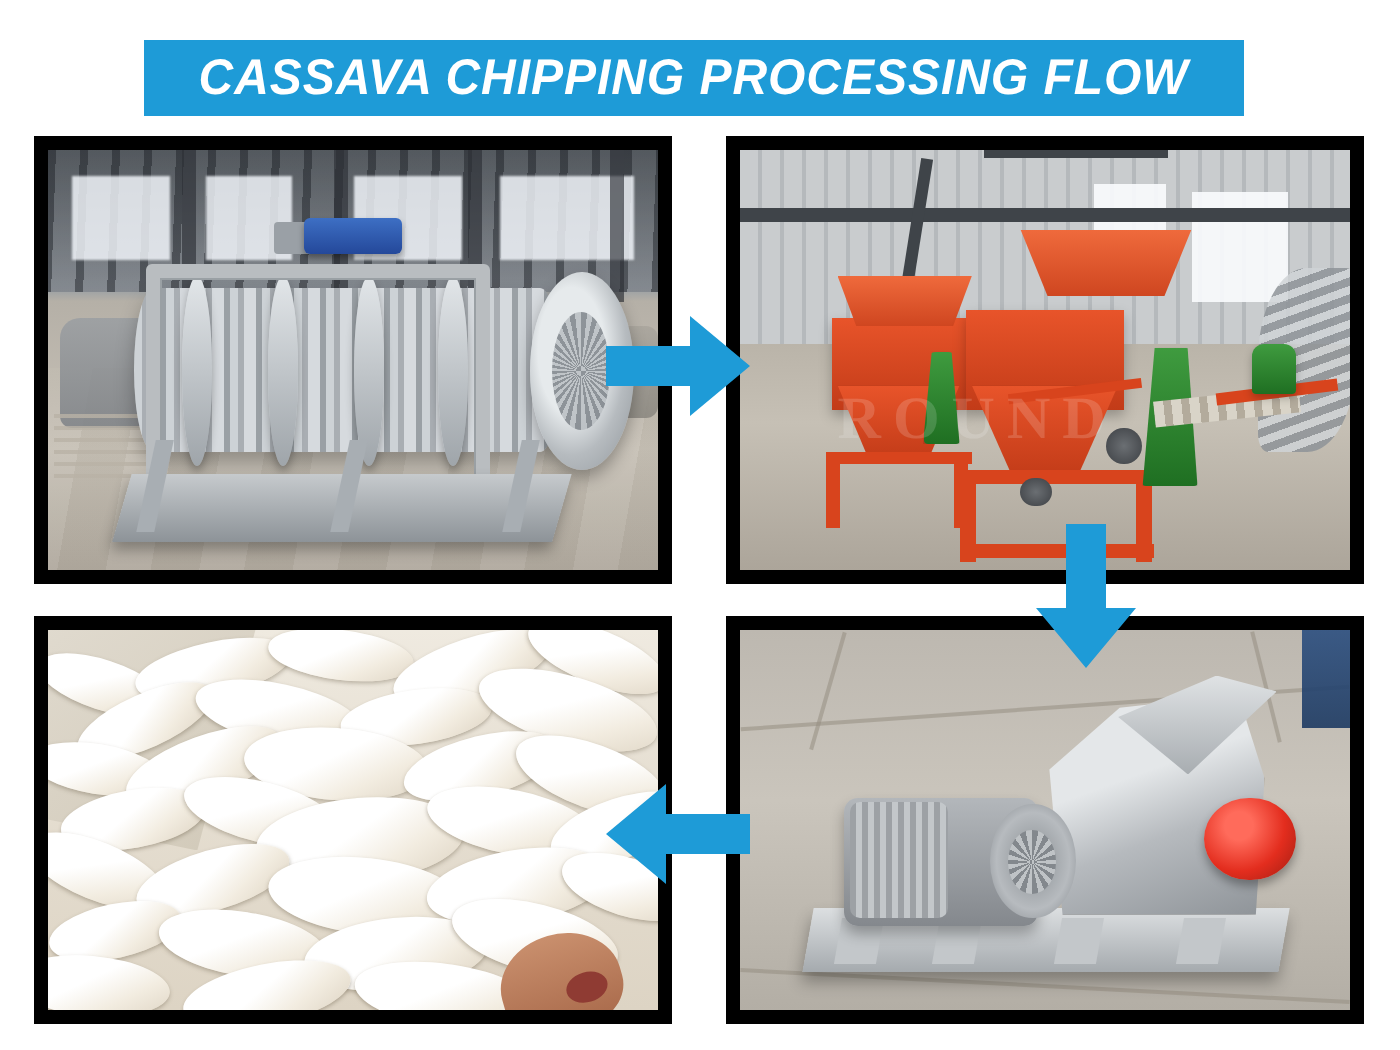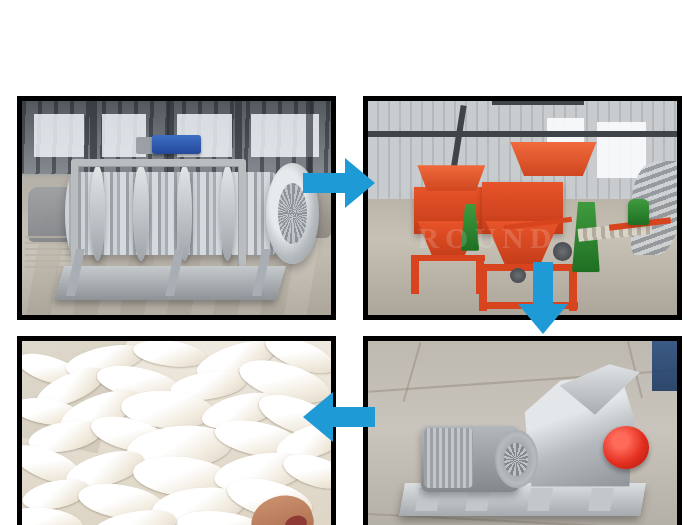--- a/index.html
+++ b/index.html
@@ -25,25 +25,24 @@
     font-weight:bold;
     font-style:italic;
     letter-spacing:.5px;
     white-space:nowrap;
     transform:scaleX(.96);
   }
 
   
   .panel{
     position:absolute;
-    border:5px solid #000000;
+    border:7px solid #000000;
     box-sizing:border-box;
     overflow:hidden;
     background:#b9b4ad;
-    margin-top:28px;
   }
   .p-tl{left:17px;top:68px;width:319px;height:224px;}
   .p-tr{left:363px;top:68px;width:319px;height:224px;}
   .p-bl{left:17px;top:308px;width:319px;height:204px;}
   .p-br{left:363px;top:308px;width:319px;height:204px;}
   .scene{position:absolute;inset:0;}
 
   
   .s1-bg{position:absolute;inset:0;background:
       linear-gradient(#6e7277 0%, #8d9096 22%, #9aa0a4 33%, #b5b0a7 36%, #c2bcb2 60%, #b2aca1 100%);}
@@ -152,20 +151,23 @@
 
   
   .arrow{position:absolute;}
   .arrow svg{display:block;}
 </style>
 </head>
 <body>
 
 <div id="stage">
 
+  <div class="banner">
+    <span class="banner-text">CASSAVA CHIPPING PROCESSING FLOW</span>
+  </div>
 
   <div class="panel p-tl">
     <div class="scene">
       <div class="s1-bg"></div>
       <div class="s1-roof"></div>
       <div class="s1-win" style="left:4%;width:16%;"></div>
       <div class="s1-win" style="left:26%;width:14%;"></div>
       <div class="s1-win" style="left:50%;width:18%;"></div>
       <div class="s1-win" style="left:74%;width:22%;"></div>
       <div class="s1-col" style="left:22%;"></div>

